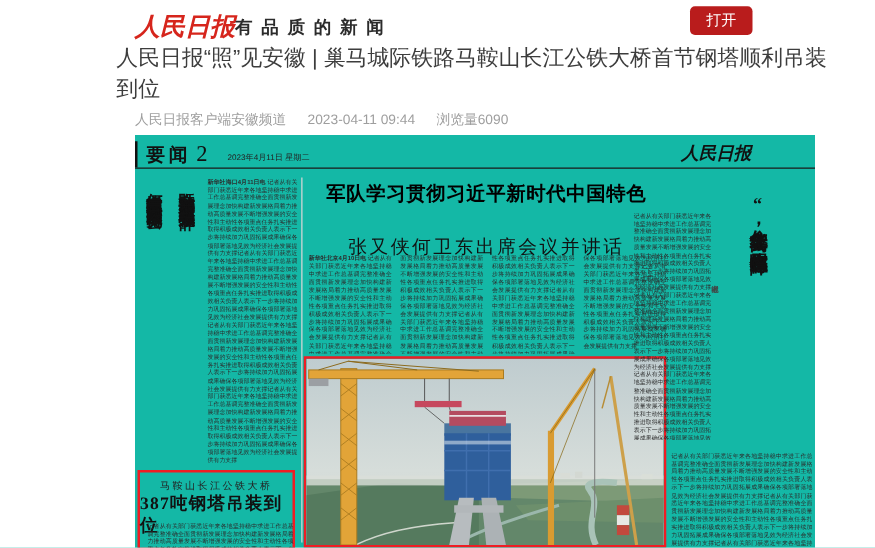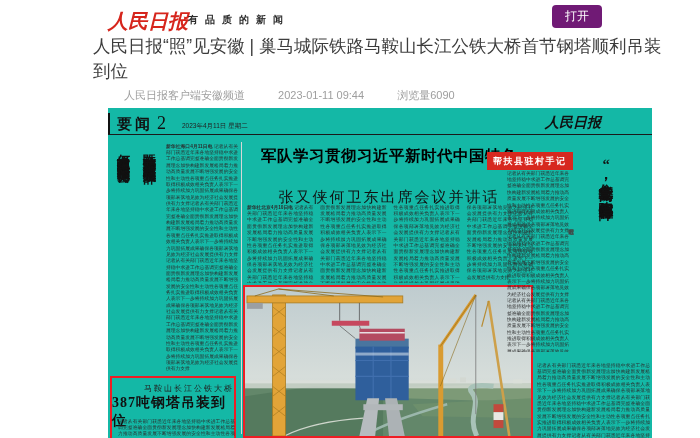--- a/index.html
+++ b/index.html
@@ -2,29 +2,29 @@
 <html><head>
 <meta charset="utf-8">
 <style>
   * { margin:0; padding:0; box-sizing:border-box; }
   html,body { width:700px; height:438px; background:#fff; overflow:hidden;
               font-family:"Liberation Sans", sans-serif; }
   .abs { position:absolute; }
 
   
   #logo { left:108px; top:8px; font:italic 700 20px "Liberation Serif", serif; color:#d6251c; }
-  #tagline { left:188px; top:13px; font-size:10px; font-weight:700; letter-spacing:7px; color:#2b2b2b; }
-  #open-btn { left:552px; top:5px; background:#701a75; color:#fff; font-size:12px;
+  #tagline { left:188px; top:13px; font-size:14px; font-weight:700; letter-spacing:7px; color:#2b2b2b; }
+  #open-btn { left:552px; top:5px; background:#b91c1c; color:#fff; font-size:12px;
               padding:3px 13px; border:none; border-radius:4px; cursor:pointer; }
 
   
   #title { left:93px; top:34px; width:580px; font-size:17.5px; font-weight:400;
            color:#3d3d3d; line-height:1.45; word-break:break-all; }
   #byline { left:108px; top:88px; font-size:11px; color:#9e9e9e; }
-  #byline span { margin-right:14px;margin-left:16px; }
+  #byline span { margin-right:14px; }
 
   
   #paper { left:108px; top:108px; width:544px; height:330px; background:#14b8a6; overflow:hidden; }
   #paper .abs { position:absolute; }
 
   #sec-label { left:0; top:5px; border-left:2px solid #111; padding-left:7px;
                font-family:"Liberation Serif", serif; color:#111; }
   #sec-label b { font-size:15px; font-weight:600; letter-spacing:3px; }
   #sec-label i { font-style:normal; font-size:18px; margin-left:4px; }
   #p-date { left:74px; top:14px; font-size:6.5px; color:#222; }
@@ -55,21 +55,21 @@
   #box-body   { left:6px;   top:40px;  width:117px; height:22px; position:absolute; }
 
   
   #c-head { left:137px; top:39px; width:288px; text-align:center; font-weight:800;
             font-size:15.5px; line-height:1.22; color:#000; letter-spacing:0.5px; }
   #c-sub  { left:137px; top:80px; width:288px; text-align:center; font-size:15px;
             letter-spacing:2px; color:#111; font-family:"Liberation Serif", serif; }
 
   
   #hl-box { left:2px; top:268px; width:126px; height:64px; border:2px solid #ef1d24; }
-  #hl-kicker { position:absolute; left:0; top:5px; width:100%; text-align:right;
+  #hl-kicker { position:absolute; left:0; top:5px; width:100%; text-align:center;
                font-family:"Liberation Serif", serif; font-size:8px; letter-spacing:2px; color:#222; }
   #hl-head { position:absolute; left:0; top:16px; width:100%; text-align:left;
              font-family:"Liberation Serif", serif; font-size:14px; font-weight:700;
              letter-spacing:1px; color:#111; }
 
   
   #r-label { left:379px; top:44px; background:#d7281f; color:#fff; font-size:9px;
              font-weight:700; letter-spacing:1.5px; padding:2.5px 6px; }
 
   
@@ -80,21 +80,21 @@
 </head>
 <body>
 
 <div class="abs" id="logo">人民日报</div>
 <div class="abs" id="tagline">有品质的新闻</div>
 <button class="abs" id="open-btn">打开</button>
 
 <h1 class="abs" id="title">人民日报“照”见安徽 | 巢马城际铁路马鞍山长江公铁大桥首节钢塔顺利吊装到位</h1>
 <div class="abs" id="byline">
   <span>人民日报客户端安徽频道</span>
-  <span>2023-01-11 09:44</span>
+  <span>2023-04-11 09:44</span>
   <span>浏览量6090</span>
 </div>
 
 <div class="abs" id="paper">
 
   <div class="abs" id="sec-label">
     <b>要闻</b><i>2</i>
   </div>
   <div class="abs" id="p-date">2023年4月11日 星期二</div>
   <div class="abs" id="masthead">人民日报</div>
@@ -183,21 +183,20 @@
       <rect x="252" y="118" width="10" height="8" fill="#c2493d"></rect>
       <rect x="252" y="126" width="10" height="8" fill="#e8e8e4"></rect>
       <rect x="252" y="134" width="10" height="8" fill="#c2493d"></rect>
 
       <rect x="206" y="92" width="8" height="4" fill="#d8dcd6"></rect>
       <rect x="218" y="91" width="6" height="5" fill="#d3d8d2"></rect>
       <rect x="272" y="93" width="9" height="4" fill="#dadfd8"></rect>
     </svg>
   </div>
 
-  <div class="abs" id="r-label">帮扶县驻村手记</div>
   <div class="abs tinywrap" id="colA-body">
     <div class="tiny">
       <span>记者从有关部门获悉近年来各地坚持稳中求进工作总基调完整准确全面贯彻新发展理念加快构建新发展格局着力推动高质量发展不断增强发展的安全性和主动性各项重点任务扎实推进取得积极成效相关负责人表示下一步将持续加力巩固拓展成果确保各项部署落地见效为经济社会发展提供有力支撑</span><span>记者从有关部门获悉近年来各地坚持稳中求进工作总基调完整准确全面贯彻新发展理念加快构建新发展格局着力推动高质量发展不断增强发展的安全性和主动性各项重点任务扎实推进取得积极成效相关负责人表示下一步将持续加力巩固拓展成果确保各项部署落地见效为经济社会发展提供有力支撑</span><span>记者从有关部门获悉近年来各地坚持稳中求进工作总基调完整准确全面贯彻新发展理念加快构建新发展格局着力推动高质量发展不断增强发展的安全性和主动性各项重点任务扎实推进取得积极成效相关负责人表示下一步将持续加力巩固拓展成果确保各项部署落地见效为经济社会发展提供有力支撑</span>
     </div>
   </div>
   <div class="abs" id="credits">本报记者</div>
   <div class="abs vert" id="vh-right">“住上老年公寓，吃穿用住有保障”</div>
   <div class="abs tinywrap" id="br-body">
     <div class="tiny">
       <span>记者从有关部门获悉近年来各地坚持稳中求进工作总基调完整准确全面贯彻新发展理念加快构建新发展格局着力推动高质量发展不断增强发展的安全性和主动性各项重点任务扎实推进取得积极成效相关负责人表示下一步将持续加力巩固拓展成果确保各项部署落地见效为经济社会发展提供有力支撑</span><span>记者从有关部门获悉近年来各地坚持稳中求进工作总基调完整准确全面贯彻新发展理念加快构建新发展格局着力推动高质量发展不断增强发展的安全性和主动性各项重点任务扎实推进取得积极成效相关负责人表示下一步将持续加力巩固拓展成果确保各项部署落地见效为经济社会发展提供有力支撑</span><span>记者从有关部门获悉近年来各地坚持稳中求进工作总基调完整准确全面贯彻新发展理念加快构建新发展格局着力推动高质量发展不断增强发展的安全性和主动性各项重点任务扎实推进取得积极成效相关负责人表示下一步将持续加力巩固拓展成果确保各项部署落地见效为经济社会发展提供有力支撑</span>

